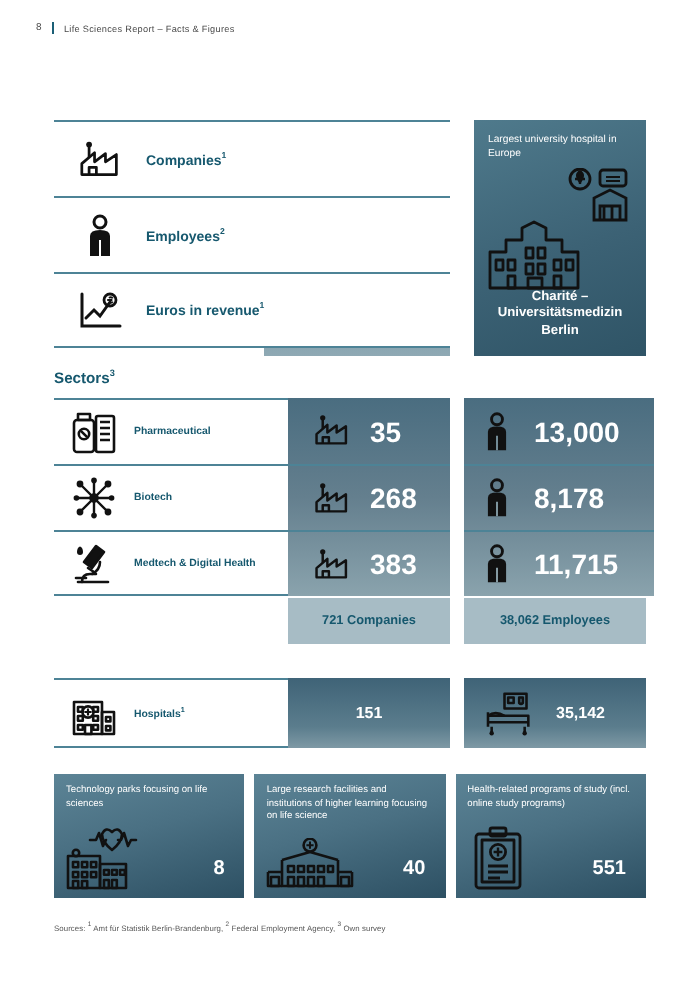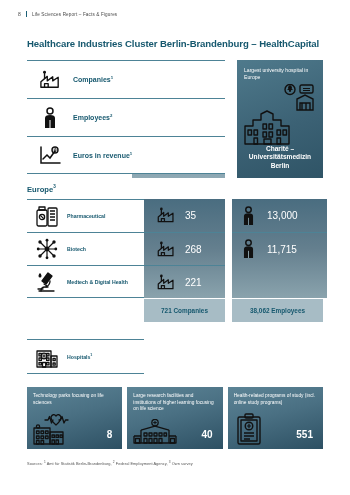--- a/index.html
+++ b/index.html
@@ -81,21 +81,21 @@
     position: absolute; top: 0; height: 99px;
   }
   .s-col.c1 { left: 117px; width: 81px; background: linear-gradient(180deg,#49697c 0%, #5e8header 0%, #7e9ba8 100%); }
   .s-col.c1 { background: linear-gradient(180deg,#4a6d80 0%, #647f8e 50%, #8aa3ad 100%); }
   .s-col.c2 { left: 205px; width: 95px; background: linear-gradient(180deg,#4a6d80 0%, #647f8e 50%, #8aa3ad 100%); }
   .s-cell {
     position: relative; height: 33px; display: flex; align-items: center; gap: 9px;
     border-top: 1.1px solid #4d8396; padding-left: 12px;
   }
   .s-col .s-cell:first-child { border-top: none; }
-  .s-num { font-size: 10px; font-weight: normal; color: #ffffff; }
+  .s-num { font-size: 14px; font-weight: bold; color: #ffffff; }
   .s-col.c2 .s-cell { padding-left: 10px; gap: 12px; }
 
   .s-total {
     position: absolute; top: 100px; height: 23px;
     display: flex; align-items: center; justify-content: center;
     font-size: 6.4px; font-weight: bold; color: #16586e;
     background: #a7bcc5;
   }
   .s-total.t1 { left: 117px; width: 81px; }
   .s-total.t2 { left: 205px; width: 91px; }
@@ -150,21 +150,20 @@
 <body>
 
 <div class="page">
 
   <div class="runhead">
     <span class="pg">8</span>
     <span class="bar"></span>
     <span>Life Sciences Report – Facts &amp; Figures</span>
   </div>
 
-  <div class="title">Healthcare Industries Cluster Berlin-Brandenburg – HealthCapital</div>
 
   <div class="block1">
 
     <div class="b1-valcol">
       <div class="div" style="top:37.5px"></div>
       <div class="div" style="top:76.5px"></div>
     </div>
 
     <div class="b1-left">
 
@@ -250,21 +249,21 @@
             <rect x="40" y="20" width="3.5" height="5"></rect>
             <rect x="34" y="28" width="3.5" height="6"></rect>
           </g>
         </svg>
       </div>
       <div class="name">Charité – Universitätsmedizin Berlin</div>
     </div>
   </div>
 
   <div class="subtitle">
-    <span>Europe</span><sup>3</sup>
+    <span>Sectors</span><sup>3</sup>
   </div>
 
   <div class="block2">
 
     <div class="s-left">
       <div class="s-row">
         <div class="s-icon">
           <svg width="22" height="22" viewBox="0 0 22 22">
             <g fill="none" stroke="#111" stroke-width="1.3" stroke-linejoin="round">
               <rect x="1" y="5" width="10" height="16" rx="1.5"></rect>
@@ -348,34 +347,44 @@
         <span>
           <svg width="20" height="17" viewBox="0 0 24 22">
             <g fill="none" stroke="#111" stroke-width="1.6" stroke-linejoin="round">
               <path d="M2 13 L9 7 L9 12 L15 7.5 L15 12 L21 8 L21 19 L2 19 Z"></path>
               <path d="M6 3 L6 9" stroke-linecap="round"></path>
               <path d="M6 19 L6 15 L10 15 L10 19"></path>
             </g>
             <circle cx="6" cy="2.5" r="1.7" fill="#111"></circle>
           </svg>
         </span>
-        <span class="s-num">221</span>
+        <span class="s-num">383</span>
       </div>
     </div>
 
     <div class="s-col c2">
       <div class="s-cell">
         <span>
           <svg width="13" height="20" viewBox="0 0 14 22">
             <circle cx="7" cy="4" r="3" fill="none" stroke="#111" stroke-width="1.6"></circle>
             <path d="M2 21 L2 11 Q2 8 7 8 Q12 8 12 11 L12 21 Z" fill="#111"></path>
             <path d="M7 13 L7 21" stroke="#7e99a5" stroke-width="1"></path>
           </svg>
         </span>
         <span class="s-num">13,000</span>
+      </div>
+      <div class="s-cell">
+        <span>
+          <svg width="13" height="20" viewBox="0 0 14 22">
+            <circle cx="7" cy="4" r="3" fill="none" stroke="#111" stroke-width="1.6"></circle>
+            <path d="M2 21 L2 11 Q2 8 7 8 Q12 8 12 11 L12 21 Z" fill="#111"></path>
+            <path d="M7 13 L7 21" stroke="#8aa3ad" stroke-width="1"></path>
+          </svg>
+        </span>
+        <span class="s-num">8,178</span>
       </div>
       <div class="s-cell">
         <span>
           <svg width="13" height="20" viewBox="0 0 14 22">
             <circle cx="7" cy="4" r="3" fill="none" stroke="#111" stroke-width="1.6"></circle>
             <path d="M2 21 L2 11 Q2 8 7 8 Q12 8 12 11 L12 21 Z" fill="#111"></path>
             <path d="M7 13 L7 21" stroke="#93aab3" stroke-width="1"></path>
           </svg>
         </span>
         <span class="s-num">11,715</span>
@@ -403,20 +412,39 @@
             <rect x="17" y="17" width="2.2" height="2.2"></rect>
             <circle cx="8" cy="10" r="2.8"></circle>
             <path d="M8 8.2 v3.6 M6.2 10 h3.6" stroke-width="1.1"></path>
             <rect x="6.5" y="16.5" width="3.2" height="4.5"></rect>
           </g>
         </svg>
       </div>
       <div class="h-label">
         <span>Hospitals</span><sup>1</sup>
       </div>
+    </div>
+    <div class="h-c1">151</div>
+    <div class="h-c2">
+      <span>
+        <svg width="26" height="22" viewBox="0 0 28 24">
+          <g fill="none" stroke="#111" stroke-width="1.4" stroke-linejoin="round">
+            <rect x="11" y="1" width="12" height="8"></rect>
+            <rect x="13" y="3" width="3" height="3"></rect>
+            <path d="M19 3 L21 3 L21 6 Q20 7 19 6 Z"></path>
+            <path d="M2 11 L2 19 M2 13 L24 13 L24 19"></path>
+            <path d="M2 16.5 L24 16.5"></path>
+            <path d="M2 13 Q6 10 11 13"></path>
+            <path d="M4 19 L4 22 M22 19 L22 22"></path>
+          </g>
+          <circle cx="4" cy="22.5" r="1.2" fill="#111"></circle>
+          <circle cx="22" cy="22.5" r="1.2" fill="#111"></circle>
+        </svg>
+      </span>
+      <span>35,142</span>
     </div>
   </div>
 
   <div class="block4">
 
     <div class="card">
       <div class="cap">Technology parks focusing on life sciences</div>
       <div class="ic2" style="left:6px; bottom:4px">
         <svg width="46" height="34" viewBox="0 0 46 34">
           <g fill="none" stroke="#111" stroke-width="1.3" stroke-linejoin="round">

